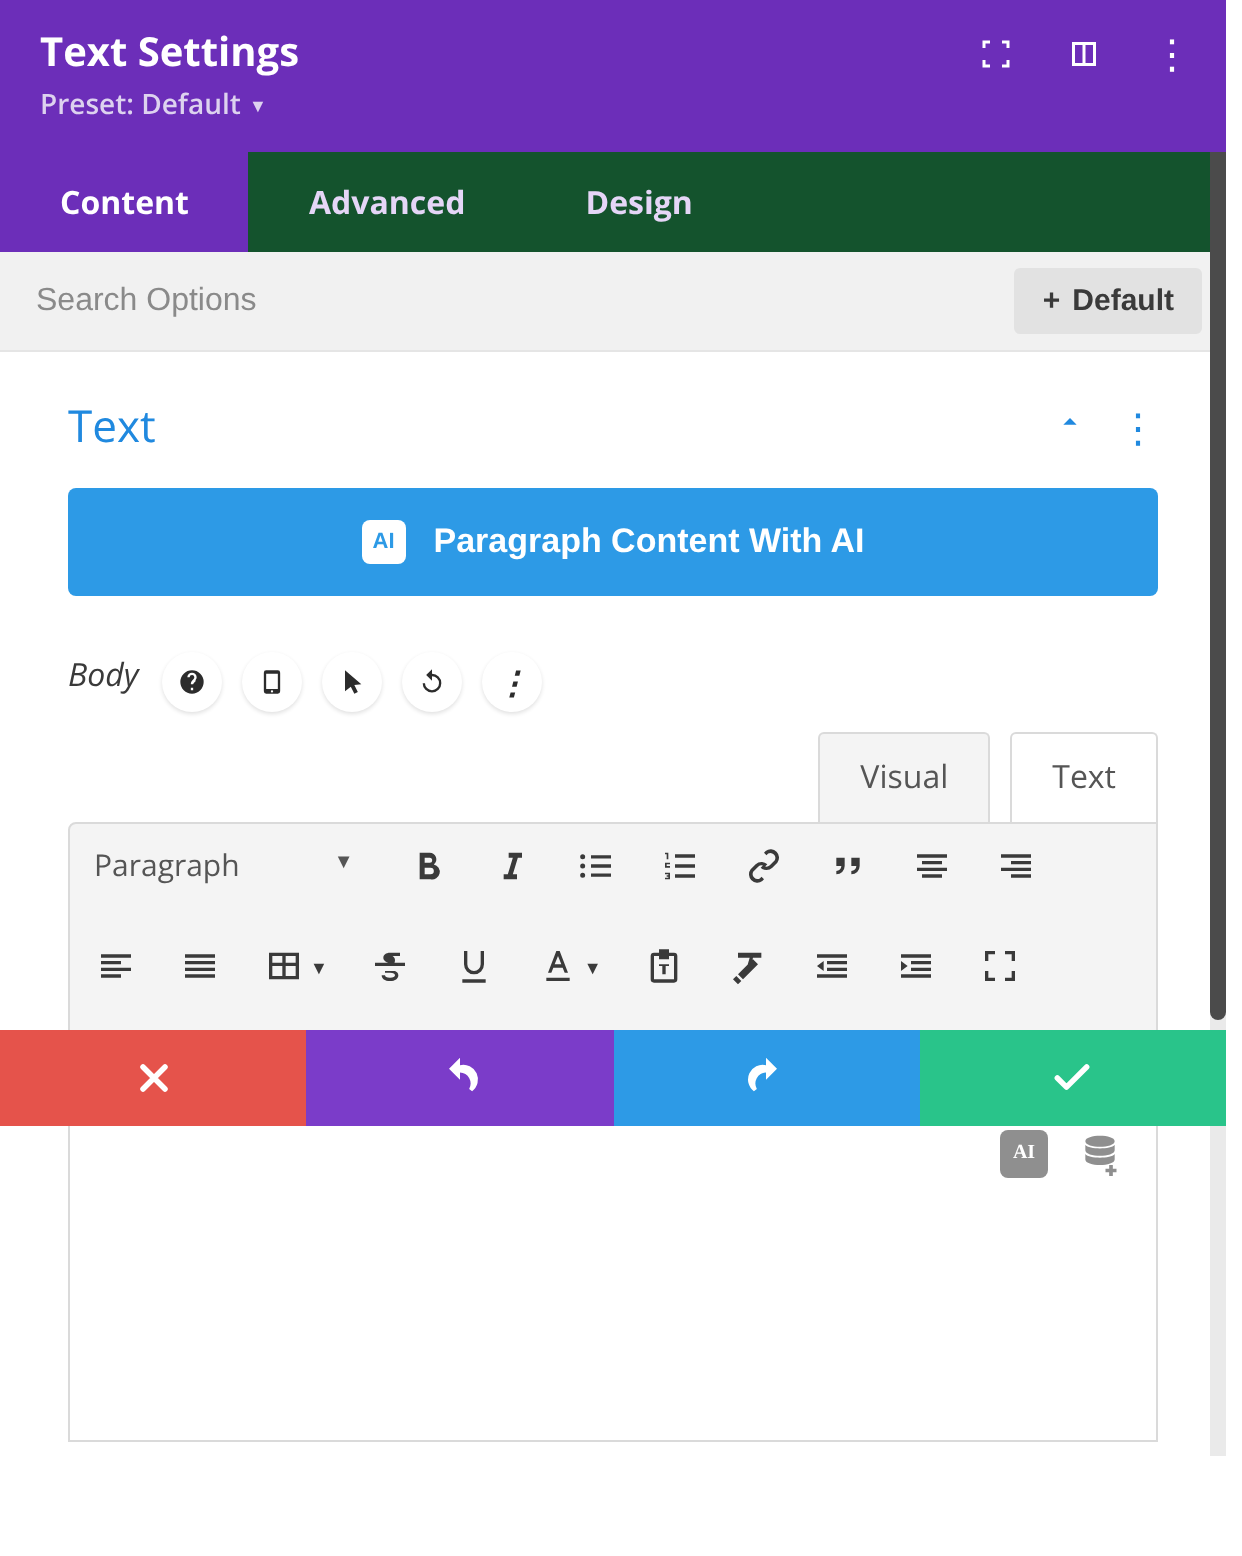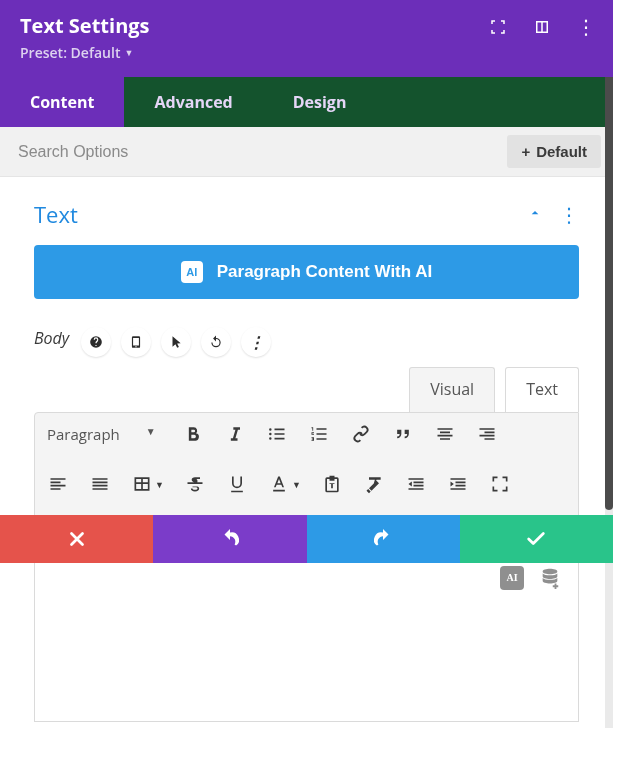--- a/index.html
+++ b/index.html
@@ -48,21 +48,21 @@
   
   .mediarow { margin-top: 10px; display: flex; align-items: flex-end; }
   .addmedia { background: #6a6a6a; color: #fff; border: none; padding: 10px 16px; font-size: 15px; font-weight: 800; letter-spacing: .5px; cursor: pointer; }
   .mediarow .spacer { flex: 1; }
   .edtabs { display: flex; gap: 10px; }
   .edtab { border: 1px solid #dadada; border-bottom: none; background: #fff; padding: 10px 20px 12px; font-size: 16px; color: #555; cursor: pointer; border-radius: 3px 3px 0 0; }
   .edtab.active { background: #f4f4f4; font-weight: 500; }
 
   
   .etoolbar { margin-top: 0; background: #f4f4f4; border: 1px solid #dadada; border-radius: 4px 0 4px 4px; padding: 10px 12px 8px; display: flex; flex-wrap: wrap; gap: 6px 20px; align-items: center; row-gap: 14px; }
-  .parasel { display: flex; align-items: flex-start; gap: 26px; font-size: 15px; color: #555; cursor: pointer; padding-right: 6px; }
+  .parasel { display: flex; align-items: flex-start; gap: 47px; font-size: 15px; color: #555; cursor: pointer; padding-right: 6px; }
   .parasel .tri { font-size: 10px; }
   .tbtn { width: 22px; height: 22px; display: flex; align-items: center; justify-content: center; cursor: pointer; color: #3a3a3a; }
   .tbtn svg { width: 20px; height: 20px; fill: #3a3a3a; }
   .break { flex-basis: 100%; height: 0; }
   .tbtn.dis svg { fill: #b5b5b5; }
   .tcdd { display:flex; align-items:center; gap:2px;}
   .tcdd .tri { font-size:9px; color:#3a3a3a;}
 
   
   .edbody { background:#fff; border:1px solid #dadada; border-top:none; padding: 22px 20px; font-family: Georgia, 'Times New Roman', serif; font-size: 17px; line-height: 1.85; color: #333; min-height: 168px; overflow:hidden; position:relative;}

